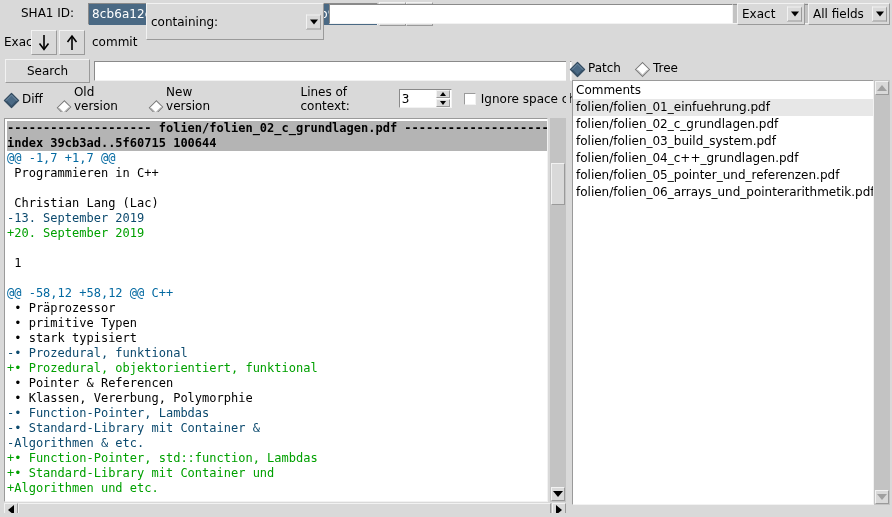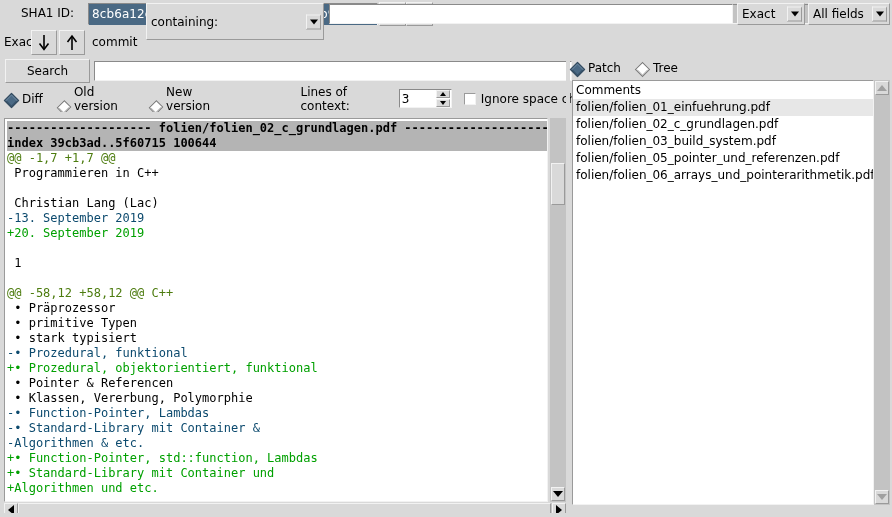--- a/index.html
+++ b/index.html
@@ -122,21 +122,21 @@
   .ignorewrap{margin-left:12px;display:flex;align-items:center;white-space:nowrap;}
 
   
   .diffpane{position:absolute;left:4px;top:118px;width:544px;height:384px;
     background:#fff;border:1px solid;border-color:#9a9a9a #f2f2f2 #f2f2f2 #9a9a9a;
     overflow:hidden;box-sizing:border-box;}
   .difftext{font-family:"DejaVu Sans Mono","Liberation Mono",monospace;
     font-size:12px;line-height:15px;white-space:pre;padding:2px 0 0 2px;}
   .dl{display:block;height:15px;}
   .dhead{background:#b4b4b4;font-weight:bold;color:#000;}
-  .dhunk{color:#4d7c0f;}
+  .dhunk{color:#0369a1;}
   .dminus{color:#0c4a6e;}
   .dplus{color:#00a000;}
   .dctx{color:#000;}
 
   #diffVS{left:550px;top:118px;width:16px;height:384px;}
   #diffHS{left:4px;top:503px;width:562px;height:14px;}
   .ptrow{position:absolute;left:572px;top:61px;display:flex;align-items:center;}
   .filepane{position:absolute;left:572px;top:80px;width:302px;height:425px;
     background:#fff;border:1px solid;border-color:#9a9a9a #f2f2f2 #f2f2f2 #9a9a9a;
     overflow:hidden;box-sizing:border-box;padding-top:1px;}
@@ -299,20 +299,21 @@
       <span>Tree</span>
     </span>
   </div>
 
   <div class="filepane">
     <div id="fileList">
         <div class="fl">Comments</div>
         <div class="fl hl">folien/folien_01_einfuehrung.pdf</div>
         <div class="fl">folien/folien_02_c_grundlagen.pdf</div>
         <div class="fl">folien/folien_03_build_system.pdf</div>
+        <div class="fl">folien/folien_04_c++_grundlagen.pdf</div>
         <div class="fl">folien/folien_05_pointer_und_referenzen.pdf</div>
         <div class="fl">folien/folien_06_arrays_und_pointerarithmetik.pdf</div>
       </div>
   </div>
 
   <div class="sbar" id="fileVS">
     <div class="trough" style="left:0;top:0;width:16px;height:425px;"></div>
     <div class="ar dim" style="left:1px;top:1px;width:14px;height:14px;">
         <span class="tri-u"></span>
       </div>

